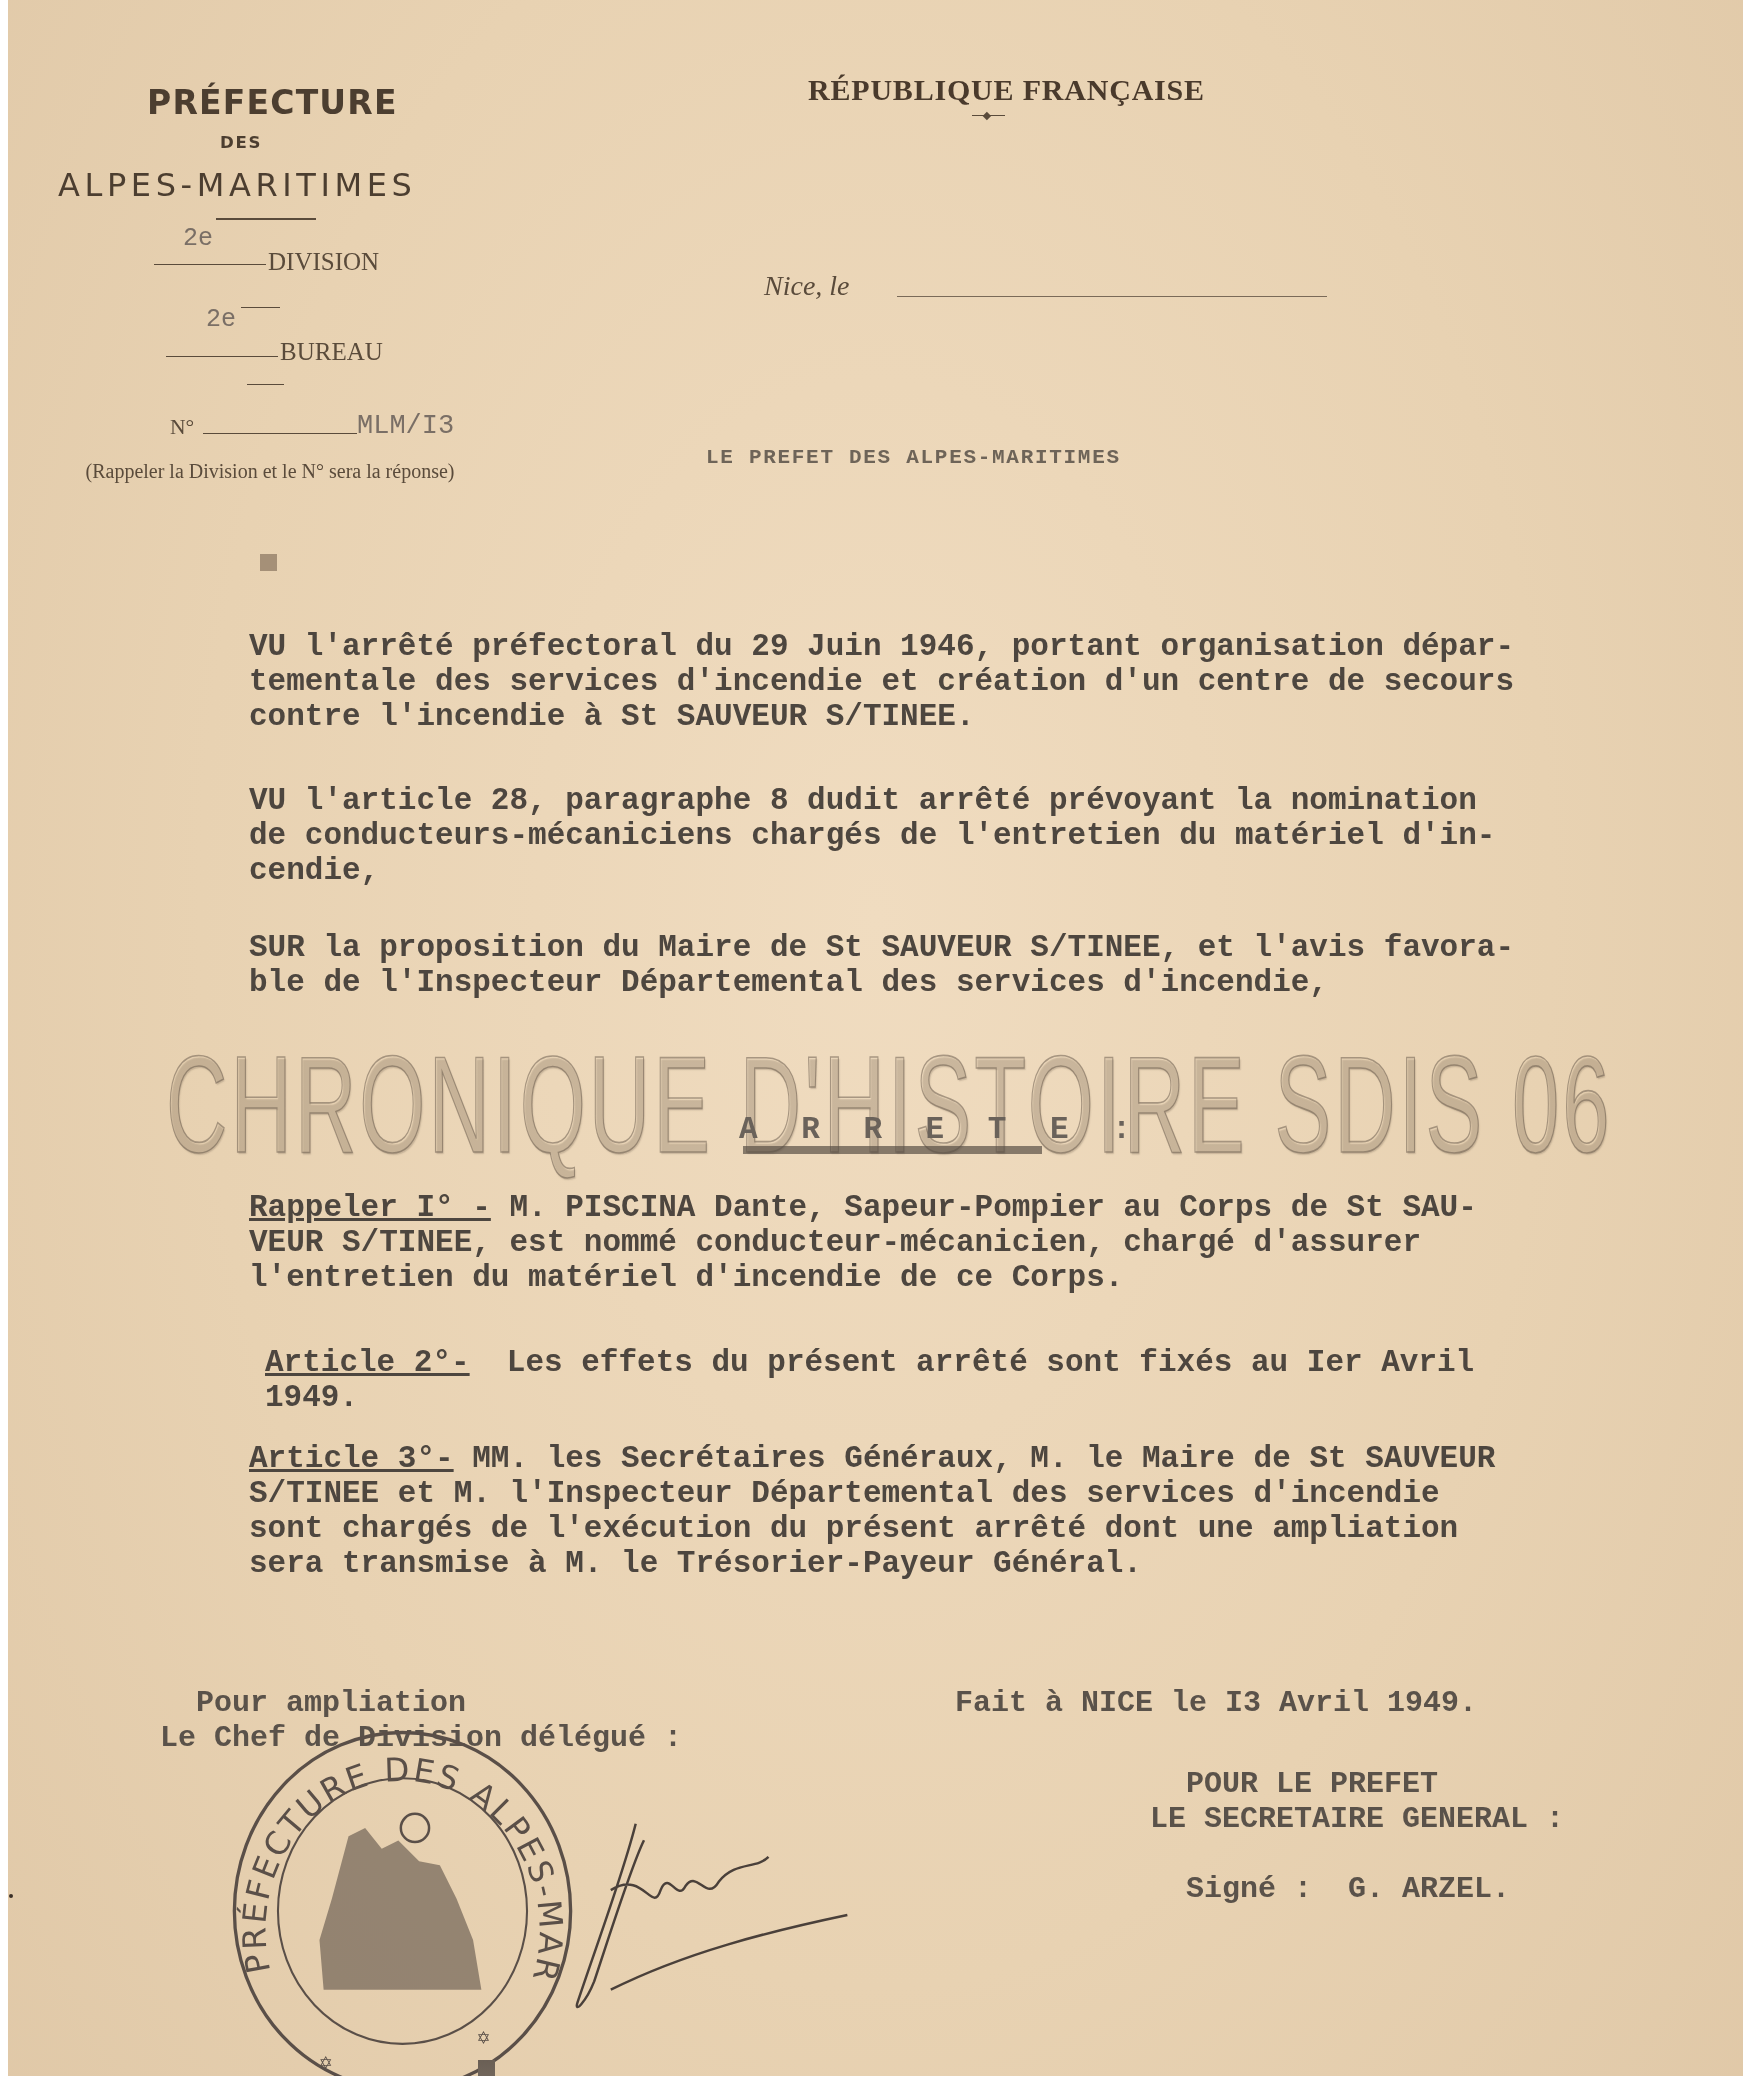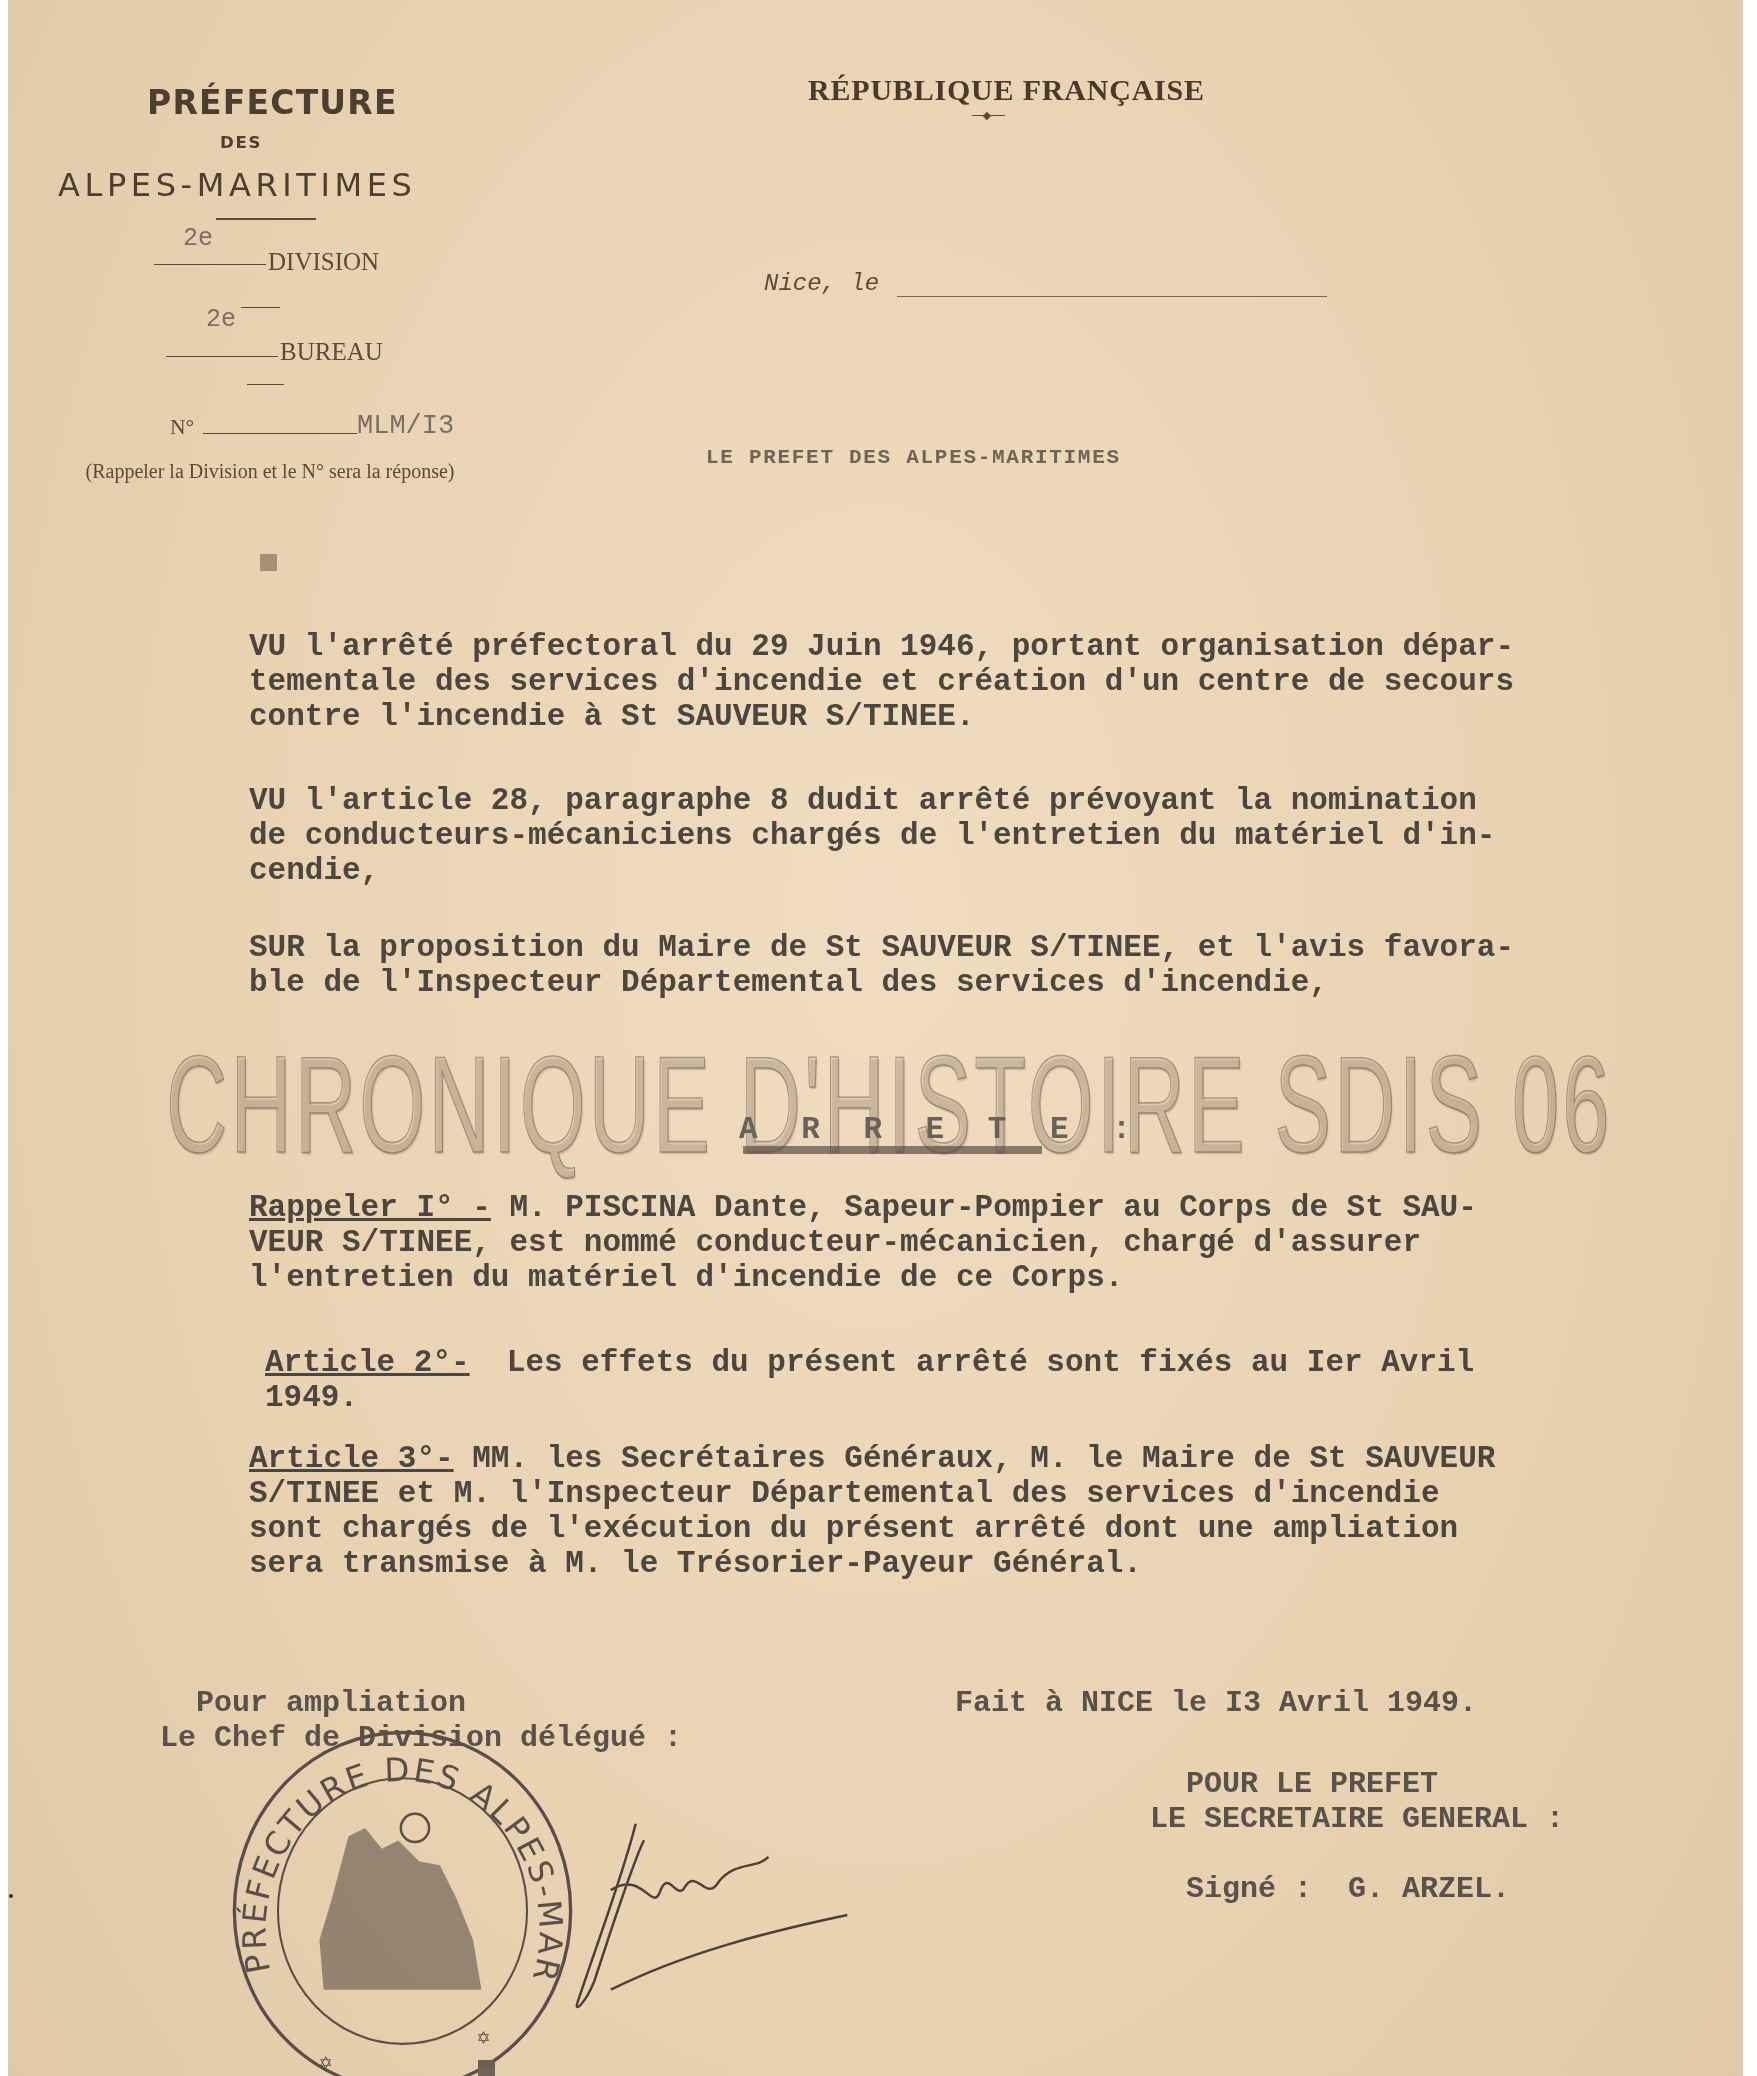--- a/index.html
+++ b/index.html
@@ -16,21 +16,21 @@
   .lh-sans { font-family: "DejaVu Sans", sans-serif; font-weight: bold; color: #4c3e30; }
   .prefecture { left: 147px; top: 83px; font-size: 33px; letter-spacing: 1.2px; }
   .des { left: 220px; top: 133px; font-size: 16.6px; letter-spacing: 1.7px; }
   .alpes { left: 50px; top: 166px; font-size: 32px; letter-spacing: 4.6px; font-weight: normal; margin-left: 8px; }
   .rule { position: absolute; height: 1.7px; background: #5a4b3b; }
   .typed-small { font-family: "Liberation Mono", monospace; color: #7a6f66; font-size: 25px; }
   .serif-small { font-family: "Liberation Serif", serif; color: #5a4b3b; font-size: 25px; }
   .rappel { left: 83px; top: 459px; width: 374px; text-align: center; font-family: "Liberation Serif", serif; font-size: 20px; color: #5a4b3b; line-height: 24px; }
   
   .republique { left: 808px; top: 73px; font-family: "Liberation Serif", serif; font-weight: bold; font-size: 30px; letter-spacing: 0.8px; color: #4a3a2c; }
-  .nice { left: 764px; top: 270px; font-family: Liberation Mono, monospace; font-style: italic; font-size: 24px; color: #5a4b3b; }
+  .nice { left: 764px; top: 270px; font-family: Liberation Serif, serif; font-style: italic; font-size: 28px; color: #5a4b3b; }
   .prefet-title { left: 706px; top: 446px; font-size: 21px; color: #6e6458; letter-spacing: 1.7px; font-weight: bold; }
   
   .para { position: absolute; left: 249px; width: 1483px; font-size: 31px; line-height: 35px; color: #4d463f; font-weight: bold; white-space: pre; }
   .art-label { text-decoration: underline; text-decoration-thickness: 2.5px; }
   
   .watermark {
     left: 166px; top: 1026px; font-family: "Liberation Sans", sans-serif; font-size: 137px; letter-spacing: 5px;
     color: transparent; -webkit-text-stroke: 1.7px rgba(110,95,80,0.55); transform: scaleX(0.62); transform-origin: left top;
     white-space: nowrap; text-shadow: 1.7px 1.7px 1.7px rgba(90,75,60,0.25);
   }

